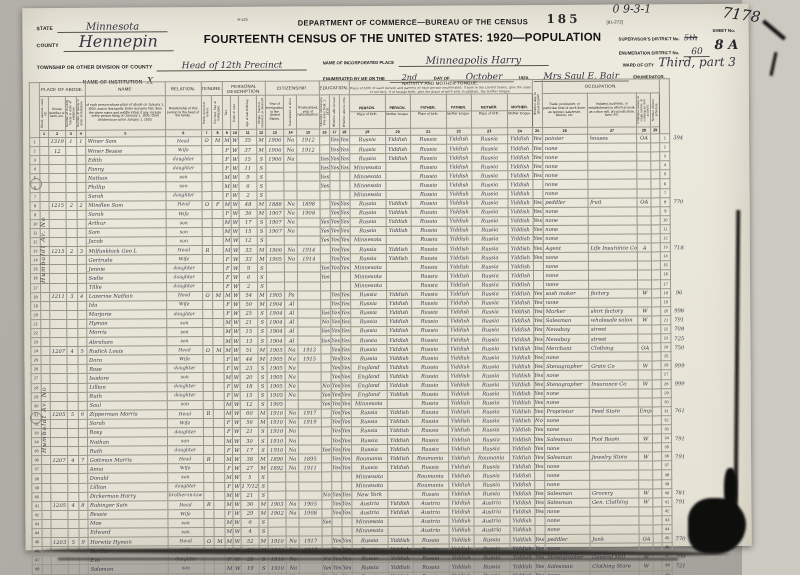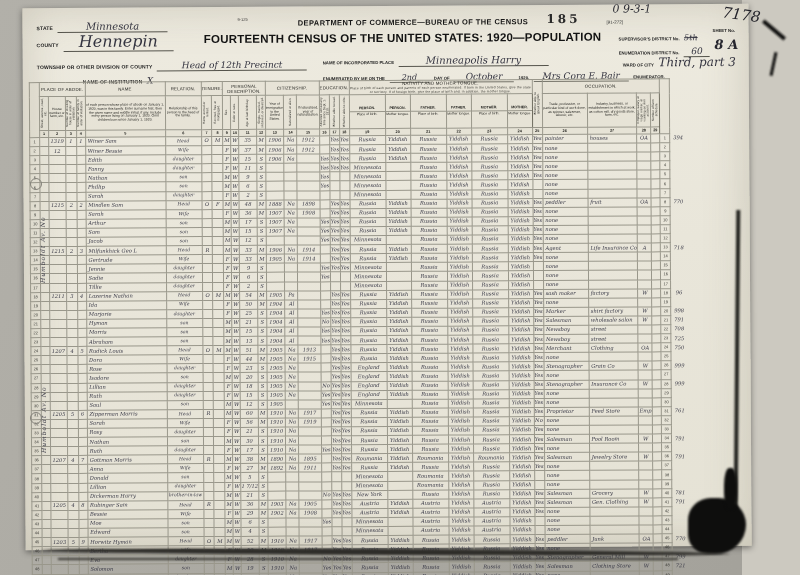--- a/index.html
+++ b/index.html
@@ -104,21 +104,21 @@
     <div class="abs" style="left:60px;top:62px;">
       <span class="plbl">NAME OF INSTITUTION</span>
       <span class="hw" style="font-size:9px;">X</span>
     </div>
     <div class="abs" style="left:300px;top:60px;width:420px;">
       <span class="plbl-sm">ENUMERATED BY ME ON THE</span>
       <span class="hw uline" style="font-size:8px;width:40px;">2nd</span>
       <span class="plbl-sm">DAY OF</span>
       <span class="hw uline" style="font-size:9px;width:60px;">October</span>
       <span class="plbl-sm">1920.</span>
-      <span class="hw uline" style="font-size:9px;width:95px;">Mrs Cora E. Bair</span>
+      <span class="hw uline" style="font-size:9px;width:95px;">Mrs Saul E. Bair</span>
       <span class="plbl-sm">ENUMERATOR.</span>
     </div>
 
     <table class="census">
       <colgroup>
           <col style="width: 10px;">
           <col style="width: 9px;">
           <col style="width: 17px;">
           <col style="width: 9px;">
           <col style="width: 9px;">

